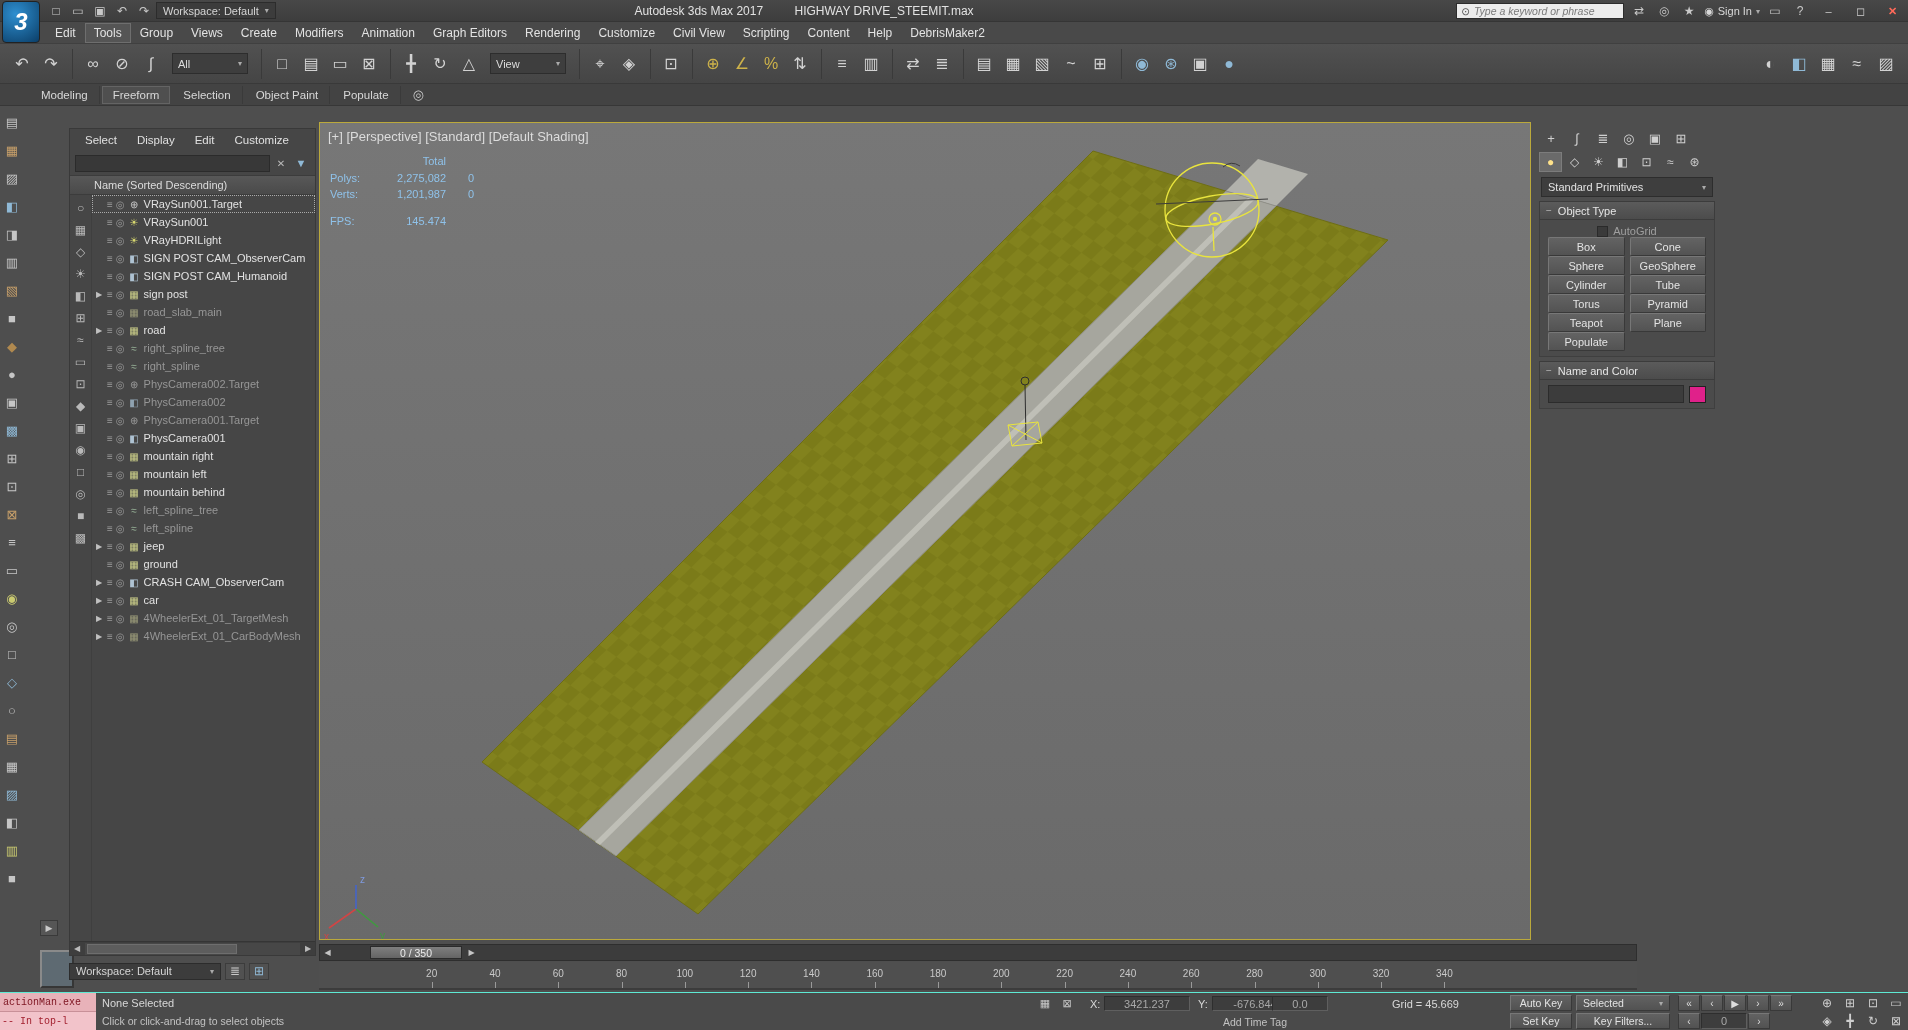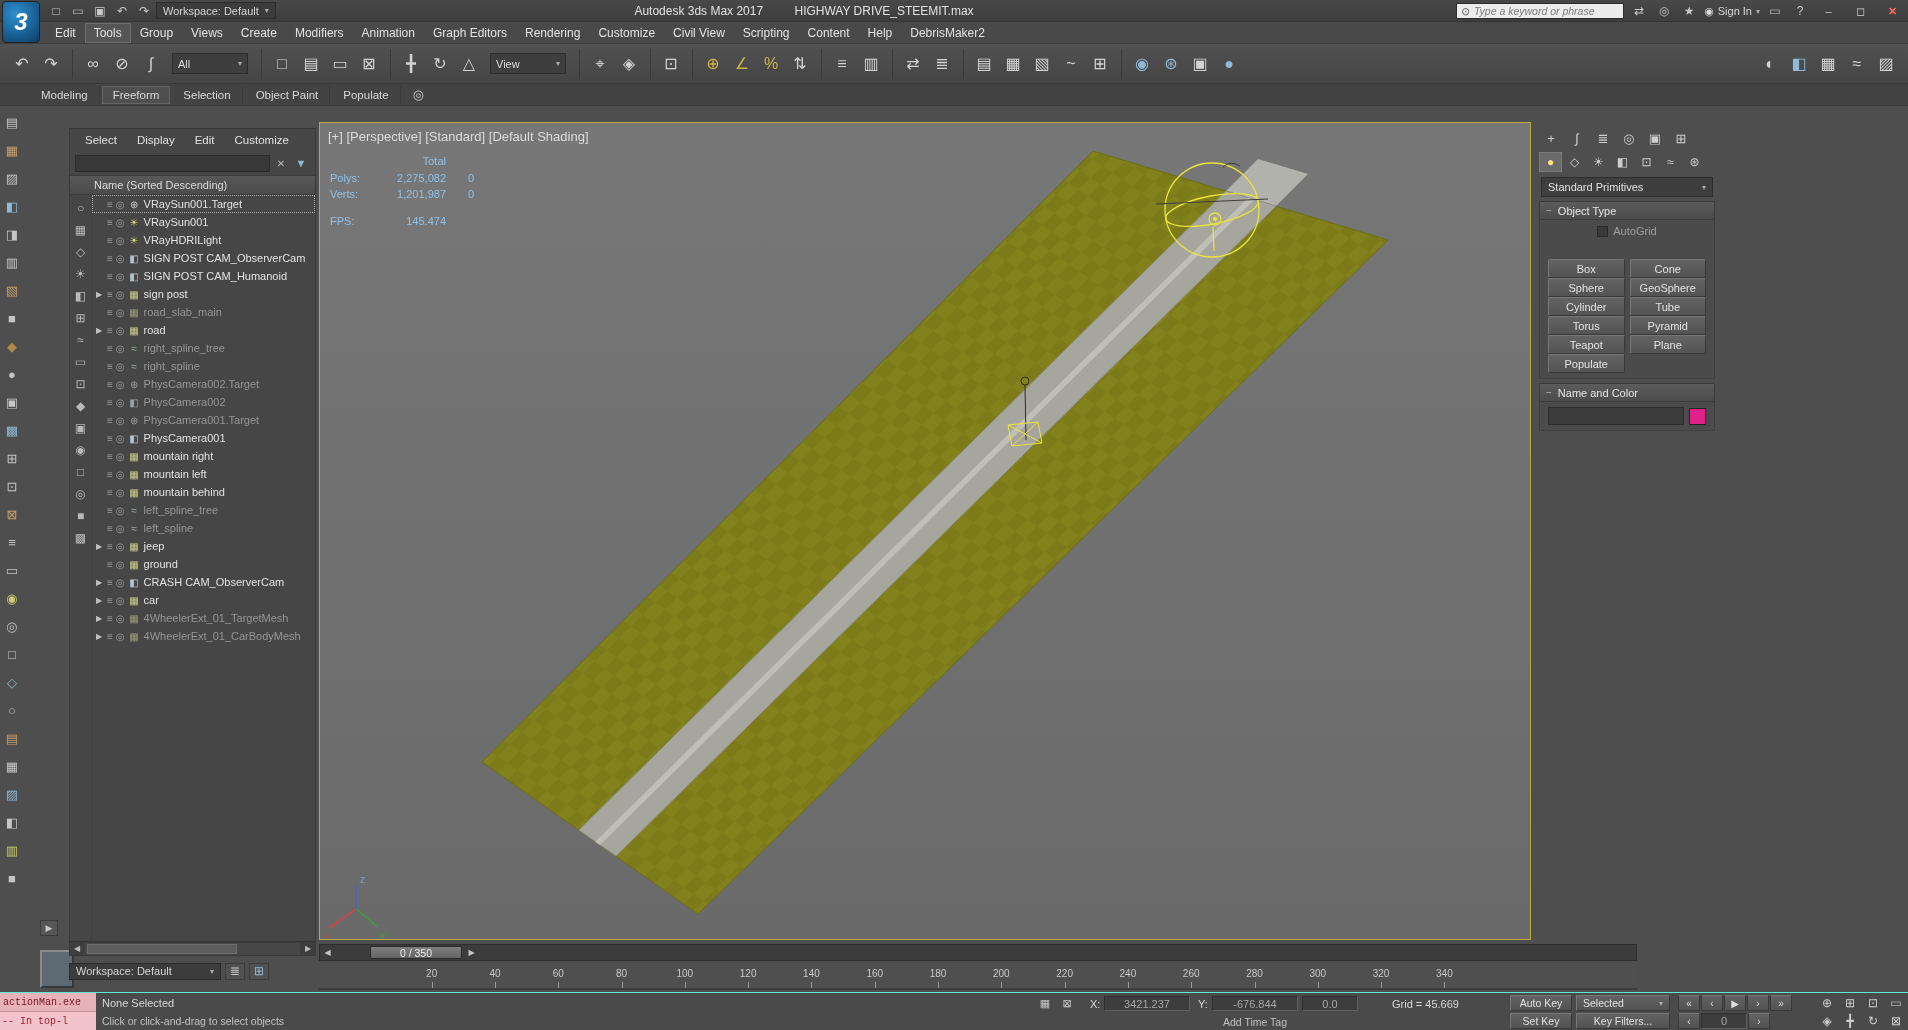--- a/index.html
+++ b/index.html
@@ -98,21 +98,21 @@
 .cpanel{position:absolute;left:1537px;top:126px;width:180px}
 .cp-tabs{display:flex;height:24px;align-items:center;gap:2px;padding-left:2px}
 .cp-tab{width:24px;height:21px;display:flex;align-items:center;justify-content:center;color:#d0d0d0;font-size:13px}
 .cp-cats{display:flex;height:24px;align-items:center;gap:1px;padding-left:2px}
 .cp-cat{width:23px;height:20px;display:flex;align-items:center;justify-content:center;color:#cfcfcf;font-size:12px}
 .cp-cat.on{background:#6a6a6a;border:1px solid #7c7c7c;color:#ffe28a}
 .cp-dd{display:flex;align-items:center;justify-content:space-between;height:20px;margin:3px 4px;background:#3e3e3e;border:1px solid #2d2d2d;padding:0 6px;color:#e2e2e2}
 .rollout{height:19px;background:linear-gradient(#5b5b5b,#4c4c4c);border:1px solid #3c3c3c;display:flex;align-items:center;padding-left:6px;color:#e6e6e6;margin:4px 2px 0}
 .rollout .minus{margin-right:6px;color:#bbb;font-size:10px}
 .ro-body{background:#4b4b4b;border:1px solid #3f3f3f;border-top:none;margin:0 2px;padding:5px 8px}
-.autogrid{display:flex;align-items:center;gap:5px;justify-content:center;color:#9f9f9f;margin-bottom:22px}
+.autogrid{display:flex;align-items:center;gap:5px;justify-content:center;color:#9f9f9f;margin-bottom:0}
 .checkbox{width:11px;height:11px;background:#3a3a3a;border:1px solid #2a2a2a}
 .btn-grid{display:grid;grid-template-columns:1fr 1fr;gap:0 5px}
 .obj-btn{height:19px;display:flex;align-items:center;justify-content:center;background:linear-gradient(#636363,#535353);border:1px solid #393939;border-top-color:#777;border-left-color:#777;border-radius:2px;color:#e3e3e3;font-size:11px}
 .name-row{display:flex;align-items:center;gap:5px}
 .name-input{flex:1;height:18px;background:#3c3c3c;border:1px solid #2c2c2c}
 .swatch{width:17px;height:17px;border:1px solid #222}
 
 
 .statusbar{position:absolute;left:0;top:992px;width:100%;height:38px;background:#4a4a4a;border-top:1px solid #5eead4}
 .listener{position:absolute;left:0;top:0;width:96px;height:38px;font-family:"Liberation Mono",monospace;font-size:10px}
@@ -687,21 +687,21 @@
     </div>
     <span class="sb-text" style="left:102px;top:4px">None Selected</span>
     <span class="sb-small" style="left:102px;top:22px">Click or click-and-drag to select objects</span>
     <span class="sb-ico" style="left:1036px;top:3px">▦</span>
     <span class="sb-ico" style="left:1058px;top:3px">⊠</span>
     <span class="sb-text" style="left:1090px;top:5px">X:</span>
     <span class="field" style="left:1104px;top:3px;width:86px">3421.237</span>
     <span class="sb-text" style="left:1198px;top:5px">Y:</span>
     <span class="field" style="left:1212px;top:3px;width:86px">-676.844</span>
     <span class="sb-text" style="left:1306px;top:5px">Z:</span>
-    <span class="field" style="left:1302px;top:3px;width:56px">0.0</span>
+    <span class="field" style="left:1272px;top:3px;width:56px">0.0</span>
     <span class="sb-text" style="left:1392px;top:5px">Grid = 45.669</span>
     <span class="sb-small" style="left:1223px;top:23px">Add Time Tag</span>
     <span class="sb-btn2" style="left:1510px;top:2px;width:62px">Auto Key</span>
     <span class="sb-btn2" style="left:1510px;top:20px;width:62px">Set Key</span>
     <span class="sb-btn2" style="left:1576px;top:2px;width:94px;justify-content:space-between;padding:0 6px">
       <span>Selected</span>
       <span class="dd-arr">▾</span>
     </span>
     <span class="sb-btn2" style="left:1576px;top:20px;width:94px">Key Filters...</span>
     <div class="pb-row" style="left:1678px;top:2px">

